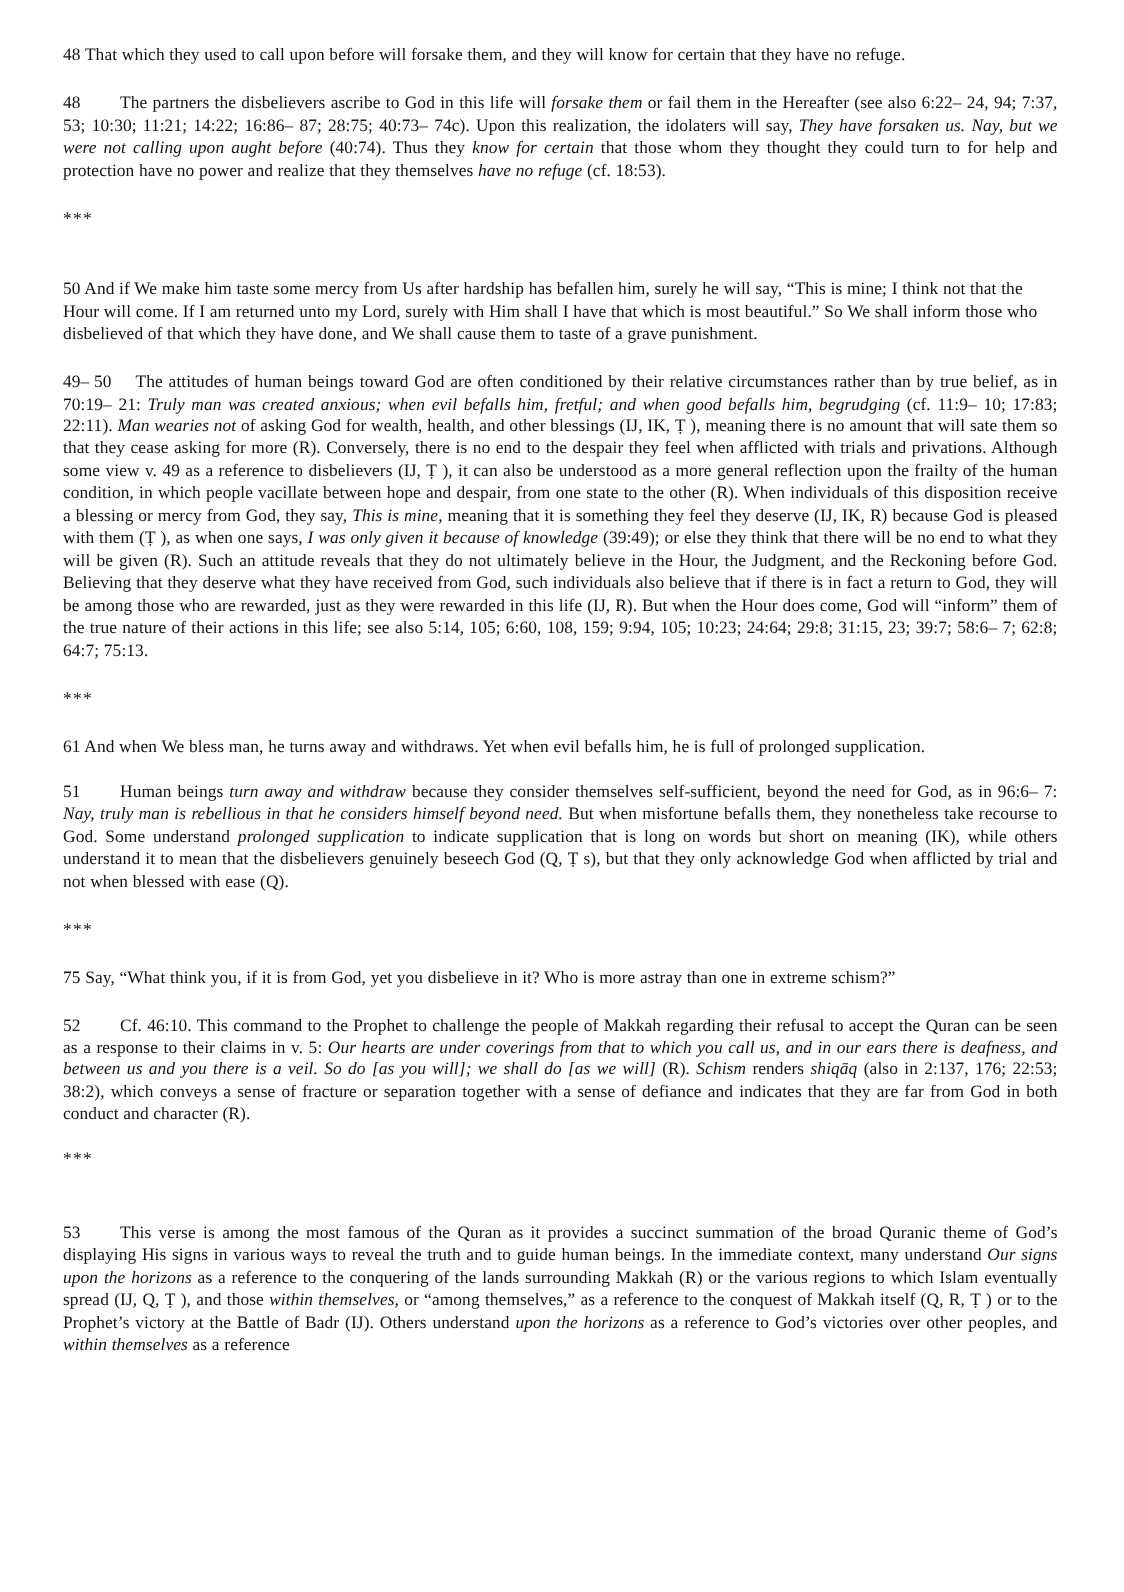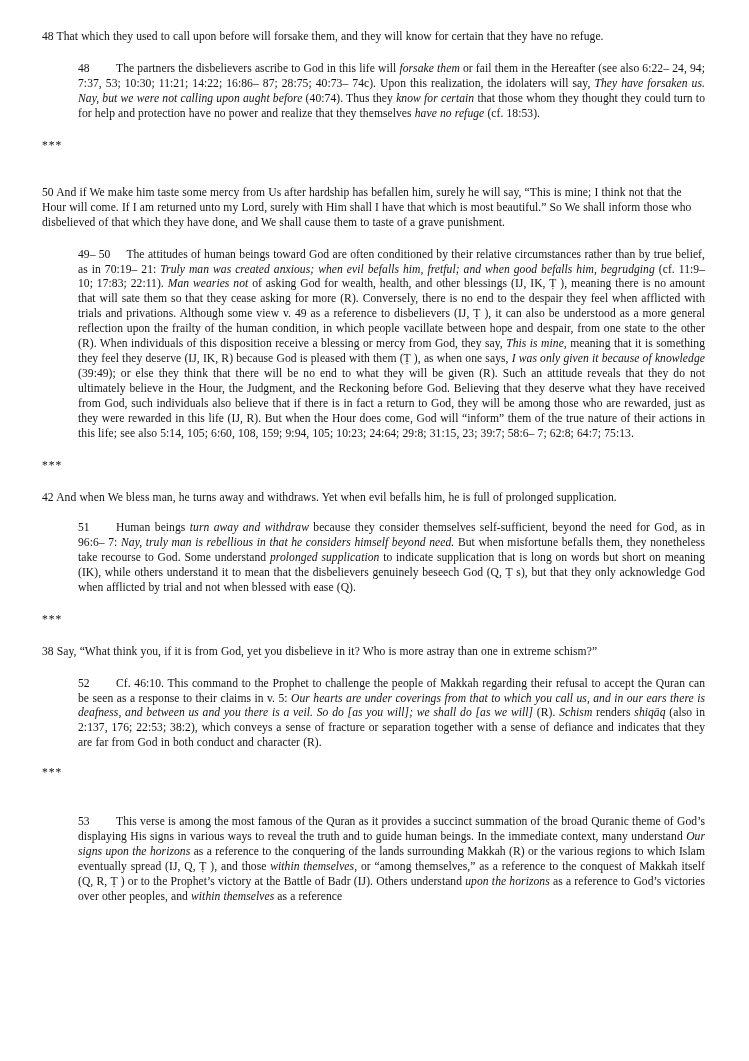--- a/index.html
+++ b/index.html
@@ -44,21 +44,20 @@
   p.commentary .vnum {
     display: inline-block;
     min-width: 22px;
   }
   p.commentary .gap {
     display: inline-block;
     width: 16px;
   }
   p.commentary {
     text-align: justify;
-    margin-left: 36px;
   }
   .sep {
     font-size: 11.6px;
     line-height: 14.95px;
     letter-spacing: 0.9px;
     text-align: left;
   }
   i, em { font-style: italic; }
 </style>
 </head>
@@ -72,27 +71,27 @@
       <div style="height: 17px;"></div>
       <div class="sep">***</div>
       <div style="height: 17px;"></div>
       <div style="height: 15px;"></div>
       <p id="verse-50" class="verse"><span>50 And if We make him taste some mercy from Us after hardship has befallen him, surely he will say, “This is mine; I think not that the Hour will come. If I am returned unto my Lord, surely with Him shall I have that which is most beautiful.” So We shall inform those who disbelieved of that which they have done, and We shall cause them to taste of a grave punishment.</span></p>
       <div style="height: 17px;"></div>
       <p id="commentary-49-50" class="commentary"><span class="vnum">49– 50</span><span class="gap">&nbsp;</span><span>The attitudes of human beings toward God are often conditioned by their relative circumstances rather than by true belief, as in 70:19– 21: </span><i>Truly man was created anxious; when evil befalls him, fretful; and when good befalls him, begrudging</i><span> (cf. 11:9– 10; 17:83; 22:11). </span><i>Man wearies not</i><span> of asking God for wealth, health, and other blessings (IJ, IK, Ṭ ), meaning there is no amount that will sate them so that they cease asking for more (R). Conversely, there is no end to the despair they feel when afflicted with trials and privations. Although some view v. 49 as a reference to disbelievers (IJ, Ṭ ), it can also be understood as a more general reflection upon the frailty of the human condition, in which people vacillate between hope and despair, from one state to the other (R). When individuals of this disposition receive a blessing or mercy from God, they say, </span><i>This is mine,</i><span> meaning that it is something they feel they deserve (IJ, IK, R) because God is pleased with them (Ṭ ), as when one says, </span><i>I was only given it because of knowledge</i><span> (39:49); or else they think that there will be no end to what they will be given (R). Such an attitude reveals that they do not ultimately believe in the Hour, the Judgment, and the Reckoning before God. Believing that they deserve what they have received from God, such individuals also believe that if there is in fact a return to God, they will be among those who are rewarded, just as they were rewarded in this life (IJ, R). But when the Hour does come, God will “inform” them of the true nature of their actions in this life; see also 5:14, 105; 6:60, 108, 159; 9:94, 105; 10:23; 24:64; 29:8; 31:15, 23; 39:7; 58:6– 7; 62:8; 64:7; 75:13.</span></p>
       <div style="height: 17px;"></div>
       <div class="sep">***</div>
       <div style="height: 17px;"></div>
-      <p id="verse-51" class="verse"><span>42 And when We bless man, he turns away and withdraws. Yet when evil befalls him, he is full of prolonged supplication.</span></p>
+      <p id="verse-51" class="verse"><span>61 And when We bless man, he turns away and withdraws. Yet when evil befalls him, he is full of prolonged supplication.</span></p>
       <div style="height: 15px;"></div>
       <p id="commentary-51" class="commentary"><span class="vnum">51</span><span class="gap">&nbsp;</span><span>Human beings </span><i>turn away and withdraw</i><span> because they consider themselves self-sufficient, beyond the need for God, as in 96:6– 7: </span><i>Nay, truly man is rebellious in that he considers himself beyond need.</i><span> But when misfortune befalls them, they nonetheless take recourse to God. Some understand </span><i>prolonged supplication</i><span> to indicate supplication that is long on words but short on meaning (IK), while others understand it to mean that the disbelievers genuinely beseech God (Q, Ṭ s), but that they only acknowledge God when afflicted by trial and not when blessed with ease (Q).</span></p>
       <div style="height: 17px;"></div>
       <div class="sep">***</div>
       <div style="height: 17px;"></div>
-      <p id="verse-52" class="verse"><span>38 Say, “What think you, if it is from God, yet you disbelieve in it? Who is more astray than one in extreme schism?”</span></p>
+      <p id="verse-52" class="verse"><span>75 Say, “What think you, if it is from God, yet you disbelieve in it? Who is more astray than one in extreme schism?”</span></p>
       <div style="height: 17px;"></div>
       <p id="commentary-52" class="commentary"><span class="vnum">52</span><span class="gap">&nbsp;</span><span>Cf. 46:10. This command to the Prophet to challenge the people of Makkah regarding their refusal to accept the Quran can be seen as a response to their claims in v. 5: </span><i>Our hearts are under coverings from that to which you call us, and in our ears there is deafness, and between us and you there is a veil. So do [as you will]; we shall do [as we will]</i><span> (R). </span><i>Schism</i><span> renders </span><i>shiqāq</i><span> (also in 2:137, 176; 22:53; 38:2), which conveys a sense of fracture or separation together with a sense of defiance and indicates that they are far from God in both conduct and character (R).</span></p>
       <div style="height: 15px;"></div>
       <div class="sep">***</div>
       <div style="height: 17px;"></div>
       <div style="height: 17px;"></div>
       <p id="commentary-53" class="commentary"><span class="vnum">53</span><span class="gap">&nbsp;</span><span>This verse is among the most famous of the Quran as it provides a succinct summation of the broad Quranic theme of God’s displaying His signs in various ways to reveal the truth and to guide human beings. In the immediate context, many understand </span><i>Our signs upon the horizons</i><span> as a reference to the conquering of the lands surrounding Makkah (R) or the various regions to which Islam eventually spread (IJ, Q, Ṭ ), and those </span><i>within themselves,</i><span> or “among themselves,” as a reference to the conquest of Makkah itself (Q, R, Ṭ ) or to the Prophet’s victory at the Battle of Badr (IJ). Others understand </span><i>upon the horizons</i><span> as a reference to God’s victories over other peoples, and </span><i>within themselves</i><span> as a reference</span></p>
     </div>
 </div>
 

